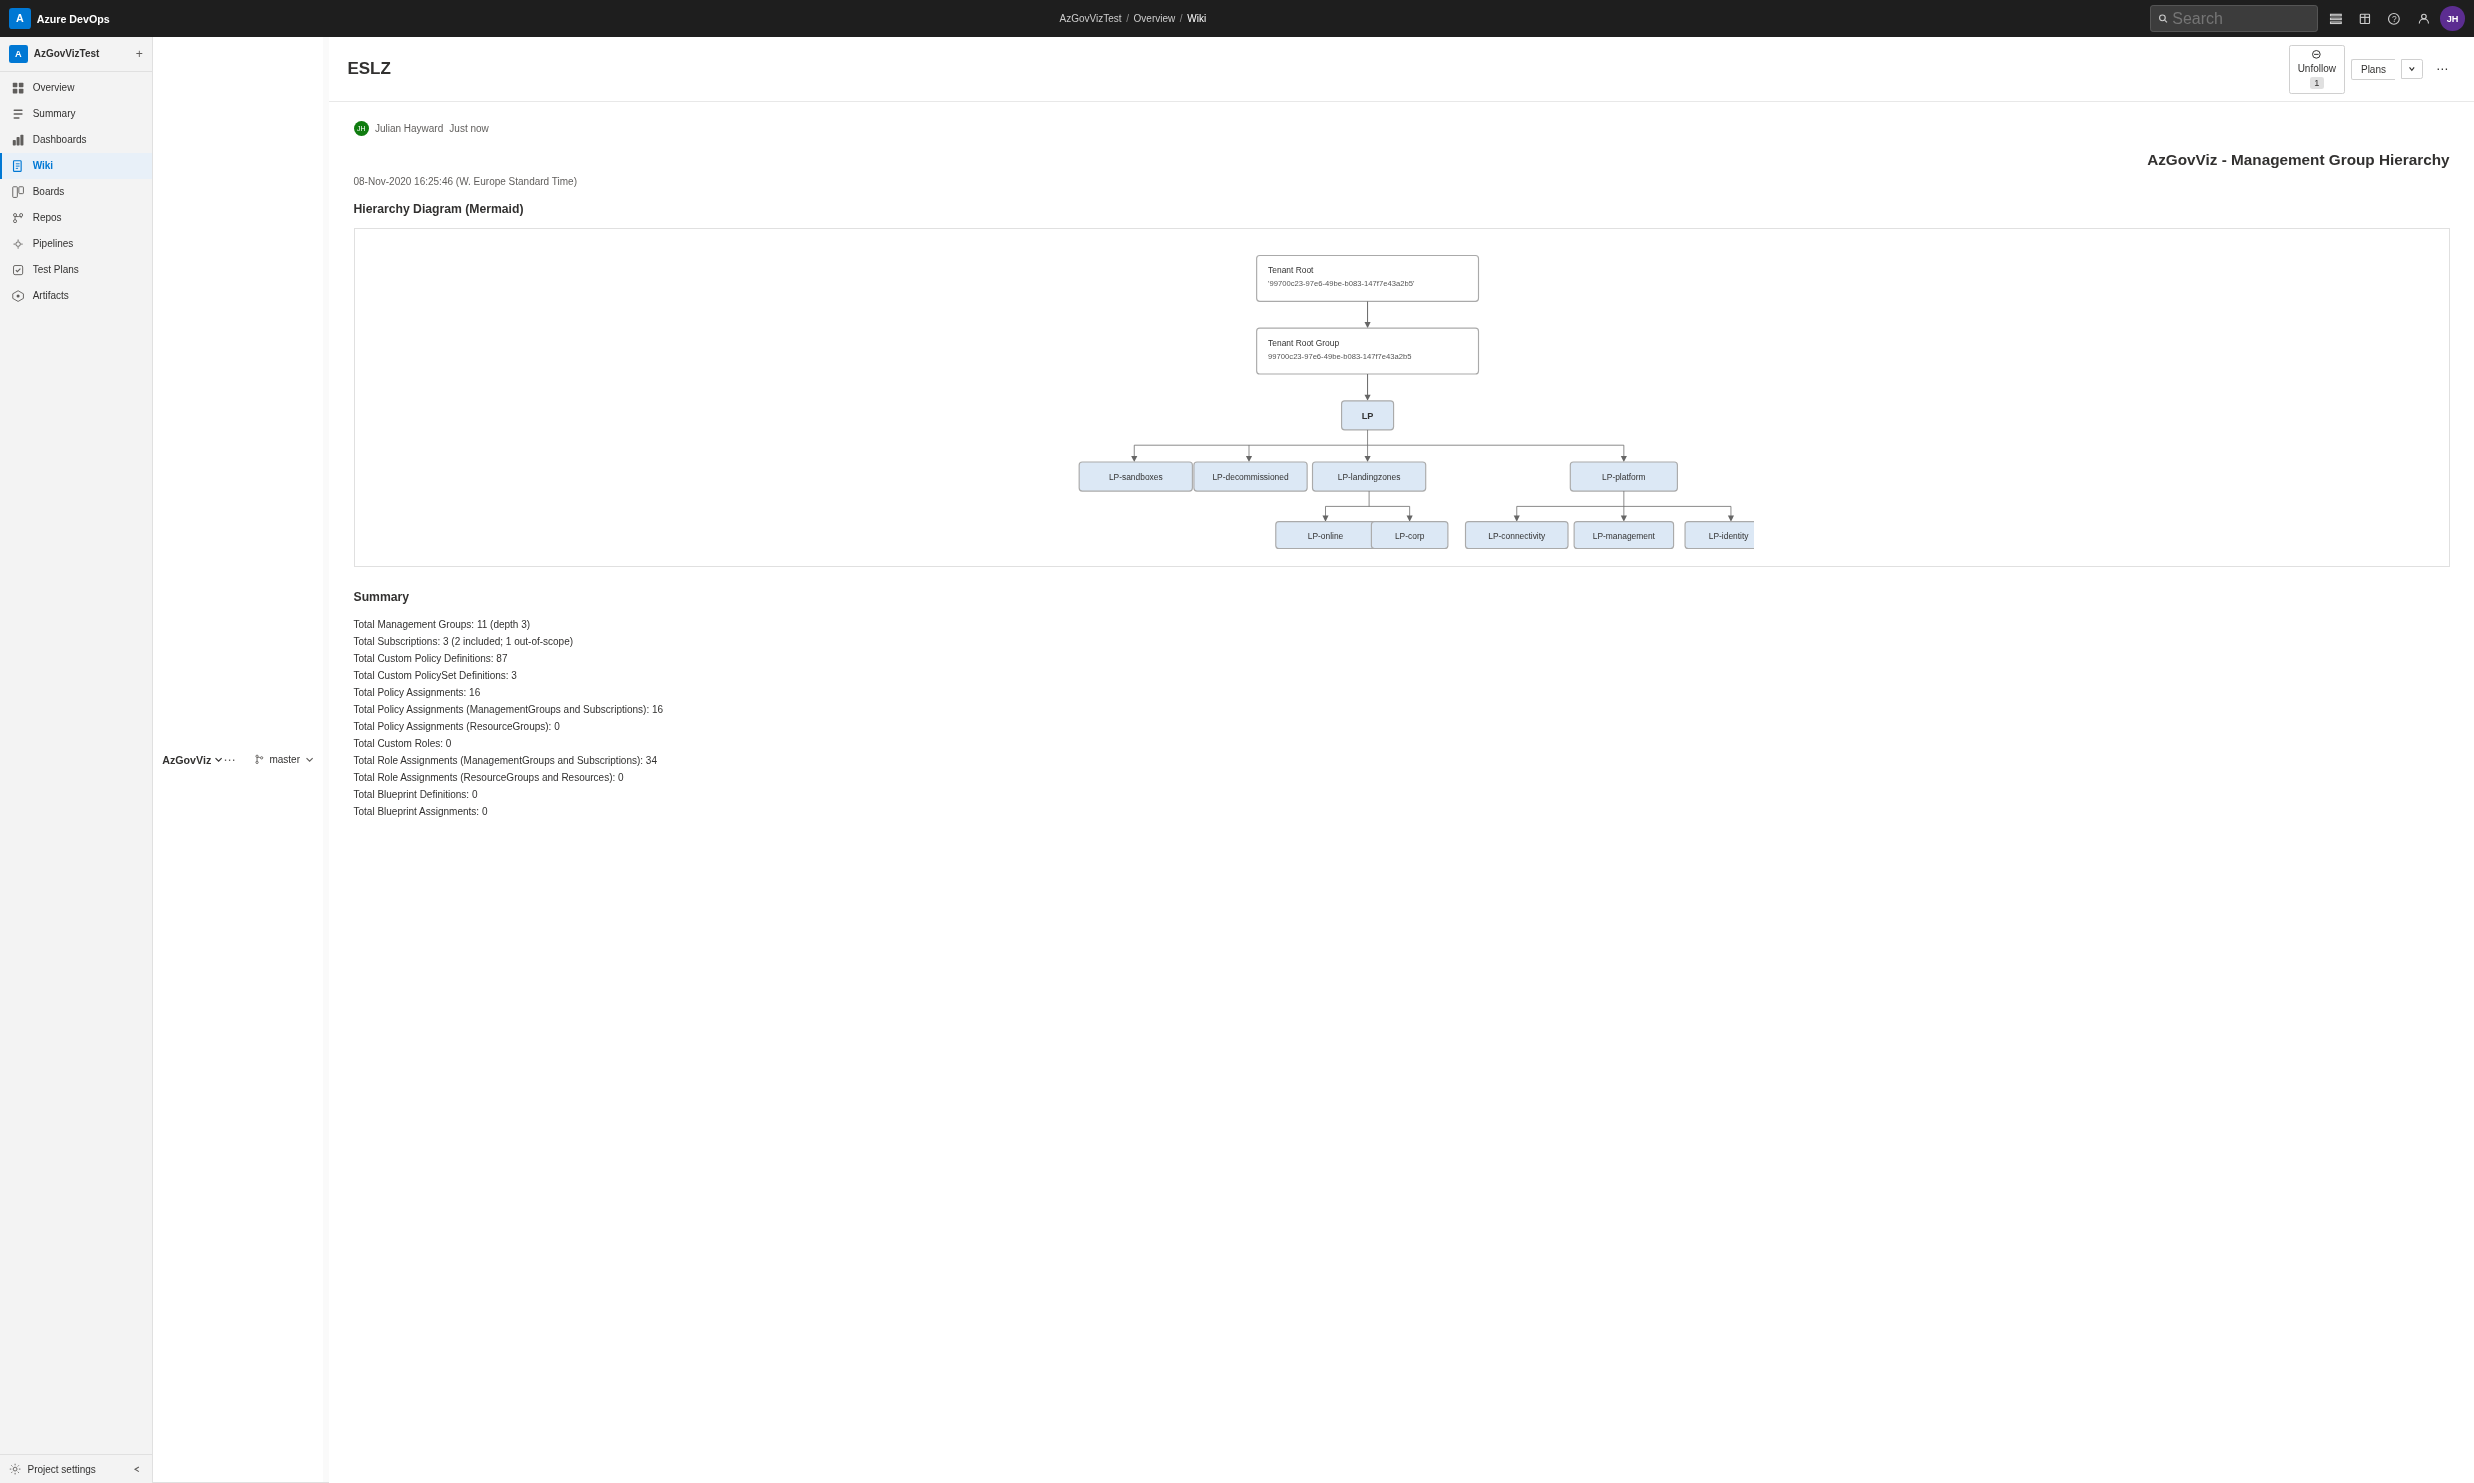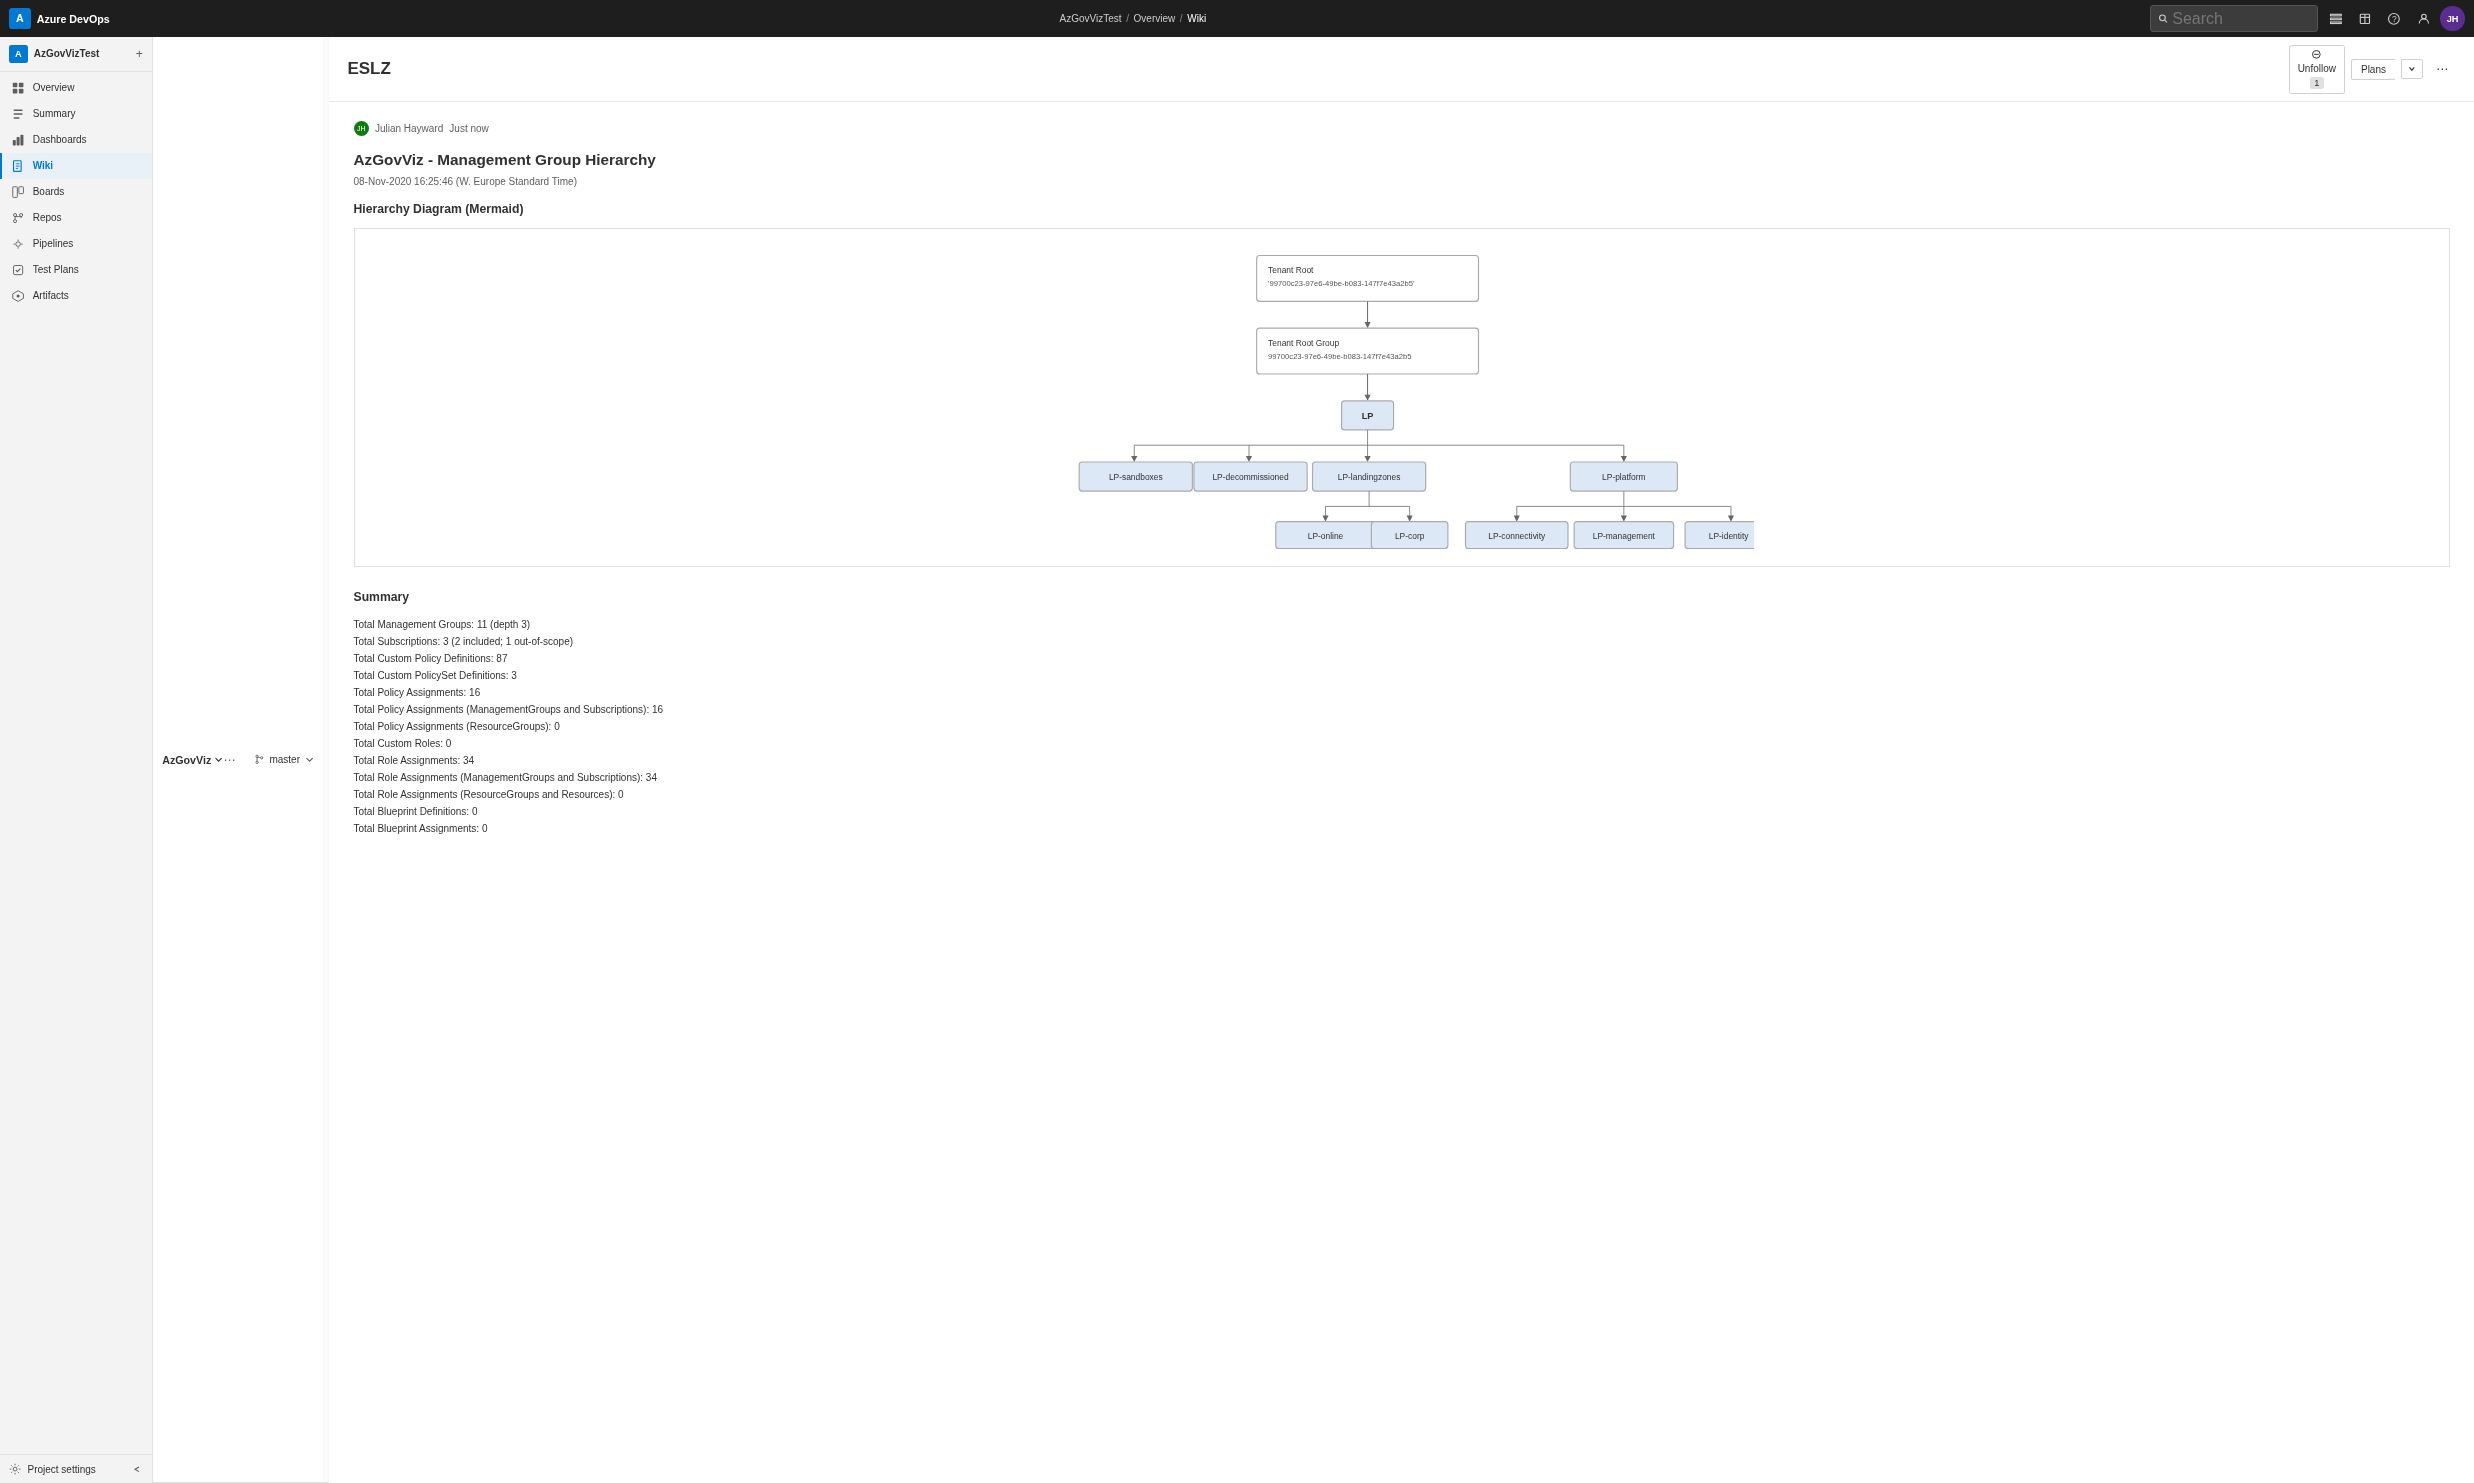--- a/index.html
+++ b/index.html
@@ -59,21 +59,21 @@
     .wiki-toolbar-actions { display: flex; align-items: center; gap: 6.1px; }
     .btn-unfollow { display: flex; align-items: center; gap: 3.1px; padding: 3.8px 7.7px; border: 0.8px solid #d0d0d0; border-radius: 2.3px; background: #fff; cursor: pointer; font-size: 10px; color: #323130; flex-direction: column; }
     .btn-edit { padding: 3.8px 9.2px; border: 0.8px solid #d0d0d0; border-radius: 2.3px 0 0 2.3px; background: #fff; cursor: pointer; font-size: 10px; color: #323130; border-right: none; }
     .btn-edit-caret { padding: 3.8px 6.1px; border: 0.8px solid #d0d0d0; border-radius: 0 2.3px 2.3px 0; background: #fff; cursor: pointer; font-size: 8.4px; color: #323130; }
     .btn-more { padding: 3.8px 6.1px; border: 0.8px solid transparent; border-radius: 2.3px; background: #fff; cursor: pointer; font-size: 12.2px; color: #323130; }
     .follow-count { background: #e0e0e0; border-radius: 2.3px; padding: 0.8px 4.6px; font-size: 9.2px; color: #323130; }
 
     .wiki-body { padding: 18.4px 24.5px; }
     .wiki-author { display: flex; align-items: center; gap: 6.1px; margin-bottom: 15.3px; color: #605e5c; font-size: 10px; }
     .author-avatar { width: 15.3px; height: 15.3px; background: #107c10; border-radius: 50%; display: flex; align-items: center; justify-content: center; color: white; font-size: 6.9px; }
-    .wiki-h1 { font-size: 15.3px; font-weight: 600; color: #323130; margin-bottom: 6.1px; }
+    .wiki-h1 { font-size: 15.3px; font-weight: 600; color: #323130; margin-bottom: 6.1px; text-align: right; }
     .wiki-date { color: #605e5c; font-size: 10px; margin-bottom: 15.3px; }
     .wiki-h2 { font-size: 12.2px; font-weight: 600; color: #323130; margin-bottom: 12.2px; }
 
     
     .diagram-container { border: 0.8px solid #e0e0e0; padding: 15.3px; margin-bottom: 23px; overflow-x: auto; background: #fff; }
     .diagram-svg { display: block; margin: 0 auto; }
 
     
     .summary-section { margin-top: 7.7px; }
     .summary-line { font-size: 10px; color: #323130; line-height: 1.7; }
@@ -418,21 +418,20 @@
       <h2 class="wiki-h2">Summary</h2>
       <div class="summary-section" id="summary-lines">
           <p class="summary-line">Total Management Groups: 11 (depth 3)</p>
           <p class="summary-line">Total Subscriptions: 3 (2 included; 1 out-of-scope)</p>
           <p class="summary-line">Total Custom Policy Definitions: 87</p>
           <p class="summary-line">Total Custom PolicySet Definitions: 3</p>
           <p class="summary-line">Total Policy Assignments: 16</p>
           <p class="summary-line">Total Policy Assignments (ManagementGroups and Subscriptions): 16</p>
           <p class="summary-line">Total Policy Assignments (ResourceGroups): 0</p>
           <p class="summary-line">Total Custom Roles: 0</p>
-          <p class="summary-line">Total Role Assignments: 34</p>
           <p class="summary-line">Total Role Assignments (ManagementGroups and Subscriptions): 34</p>
           <p class="summary-line">Total Role Assignments (ResourceGroups and Resources): 0</p>
           <p class="summary-line">Total Blueprint Definitions: 0</p>
           <p class="summary-line">Total Blueprint Assignments: 0</p>
         </div>
     </div>
   </div>
 </div>
 
 

